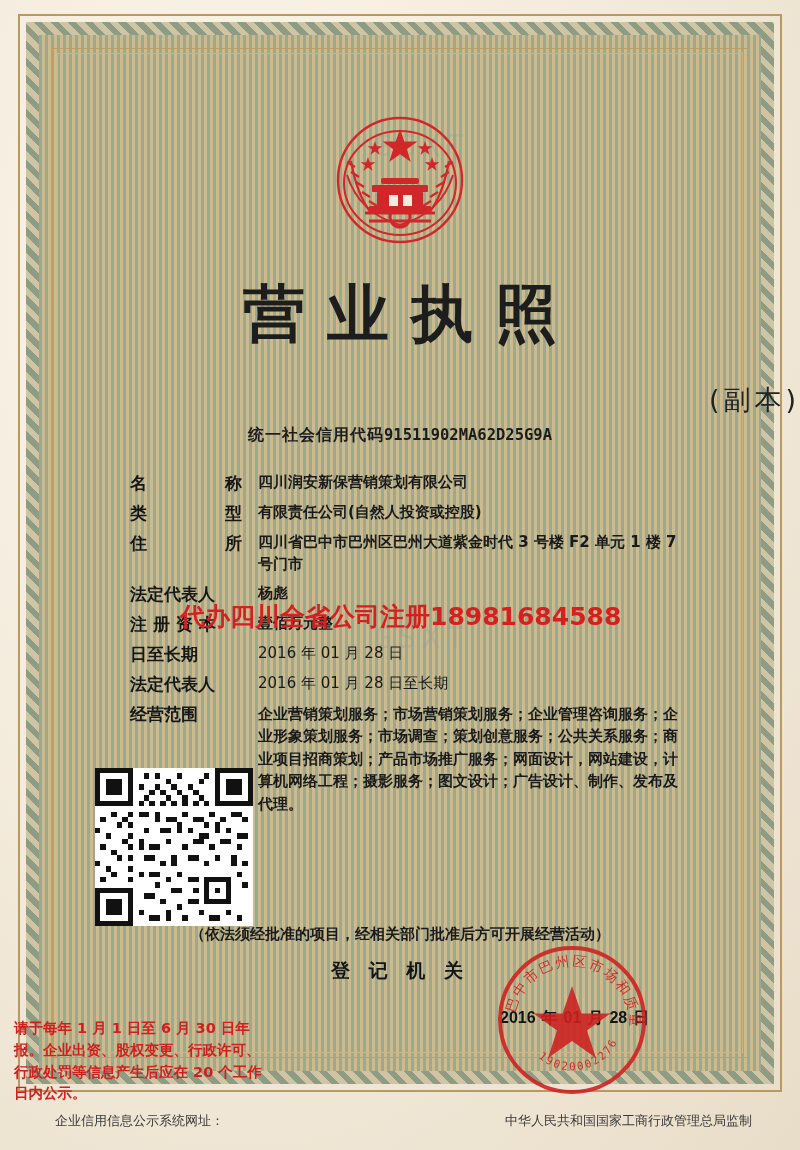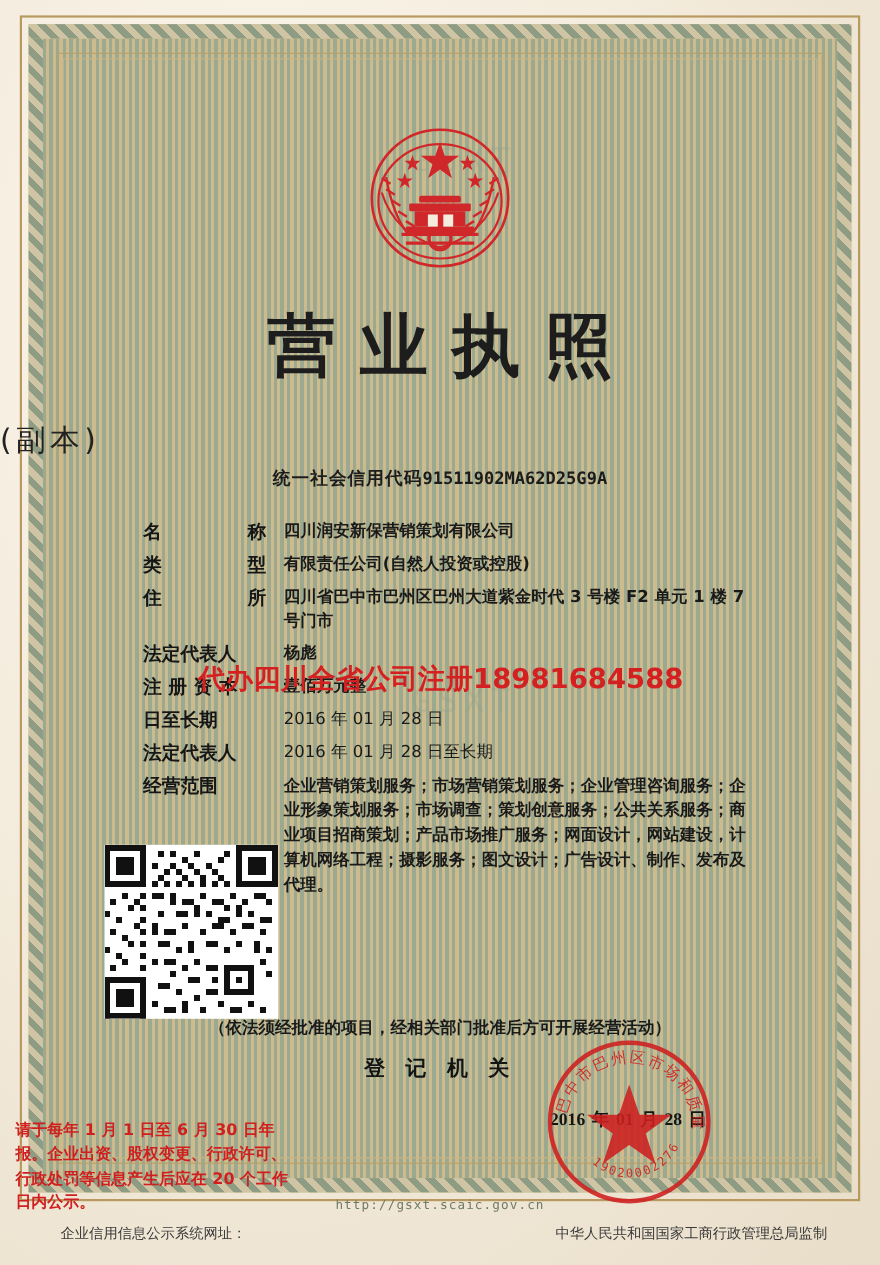--- a/index.html
+++ b/index.html
@@ -53,21 +53,21 @@
   }
   
   .title{
     position:absolute;left:0;right:0;top:272px;text-align:center;
     font-size:62px;font-weight:bold;letter-spacing:22px;
     color:#1d1d1d;
     font-family:"DejaVu Sans","Liberation Sans",sans-serif;
     text-indent:22px;
   }
   .subtitle{
-    position:absolute;left:0;right:0;top:382px;text-align:left;
+    position:absolute;left:0;right:0;top:382px;text-align:right;
     font-size:27px;color:#222;letter-spacing:4px;
   }
   .credit-code{
     position:absolute;left:0;right:0;top:425px;text-align:center;
     font-size:16px;font-weight:bold;color:#1c1c1c;letter-spacing:1px;
   }
   .credit-code .code{
     font-family:"DejaVu Sans Mono","Liberation Mono",monospace;
     letter-spacing:0px;margin-left:0;font-size:15.5px;
   }
@@ -108,21 +108,21 @@
   }
   .reg-auth{
     position:absolute;left:0;right:0;top:958px;text-align:center;
     font-size:19px;font-weight:bold;letter-spacing:6px;color:#141414;
   }
   .date-line{
     position:absolute;left:500px;top:1008px;
     font-size:16px;font-weight:bold;color:#141414;
     display:flex;align-items:baseline;gap:6px;
   }
-  .date-line .num{font-family:Liberation Serif, serif;}
+  .date-line .num{font-family:Liberation Sans, sans-serif;}
 
   
   .seal{
     position:absolute;left:492px;top:940px;width:160px;height:160px;
     opacity:.88;
   }
 
   
   .notice{
     position:absolute;left:14px;top:1018px;width:250px;
@@ -405,18 +405,17 @@
         <textPath href="#sealArc" startOffset="6%">巴中市巴州区市场和质量监督管理局</textPath>
       </text>
       <text font-size="11" fill="#cf2020" font-family="'DejaVu Sans Mono',monospace" letter-spacing="2">
         <textPath href="#sealArcBottom" startOffset="18%">19020002276</textPath>
       </text>
     </svg>
   </div>
 
   <div class="notice">请于每年 1 月 1 日至 6 月 30 日年报。企业出资、股权变更、行政许可、行政处罚等信息产生后应在 20 个工作日内公示。</div>
 
-  <div class="url-wm">http://gsxt.scaic.gov.cn</div>
 
   <div class="footer-left">企业信用信息公示系统网址：</div>
   <div class="footer-right">中华人民共和国国家工商行政管理总局监制</div>
 
 </div>
 
 </body></html>

